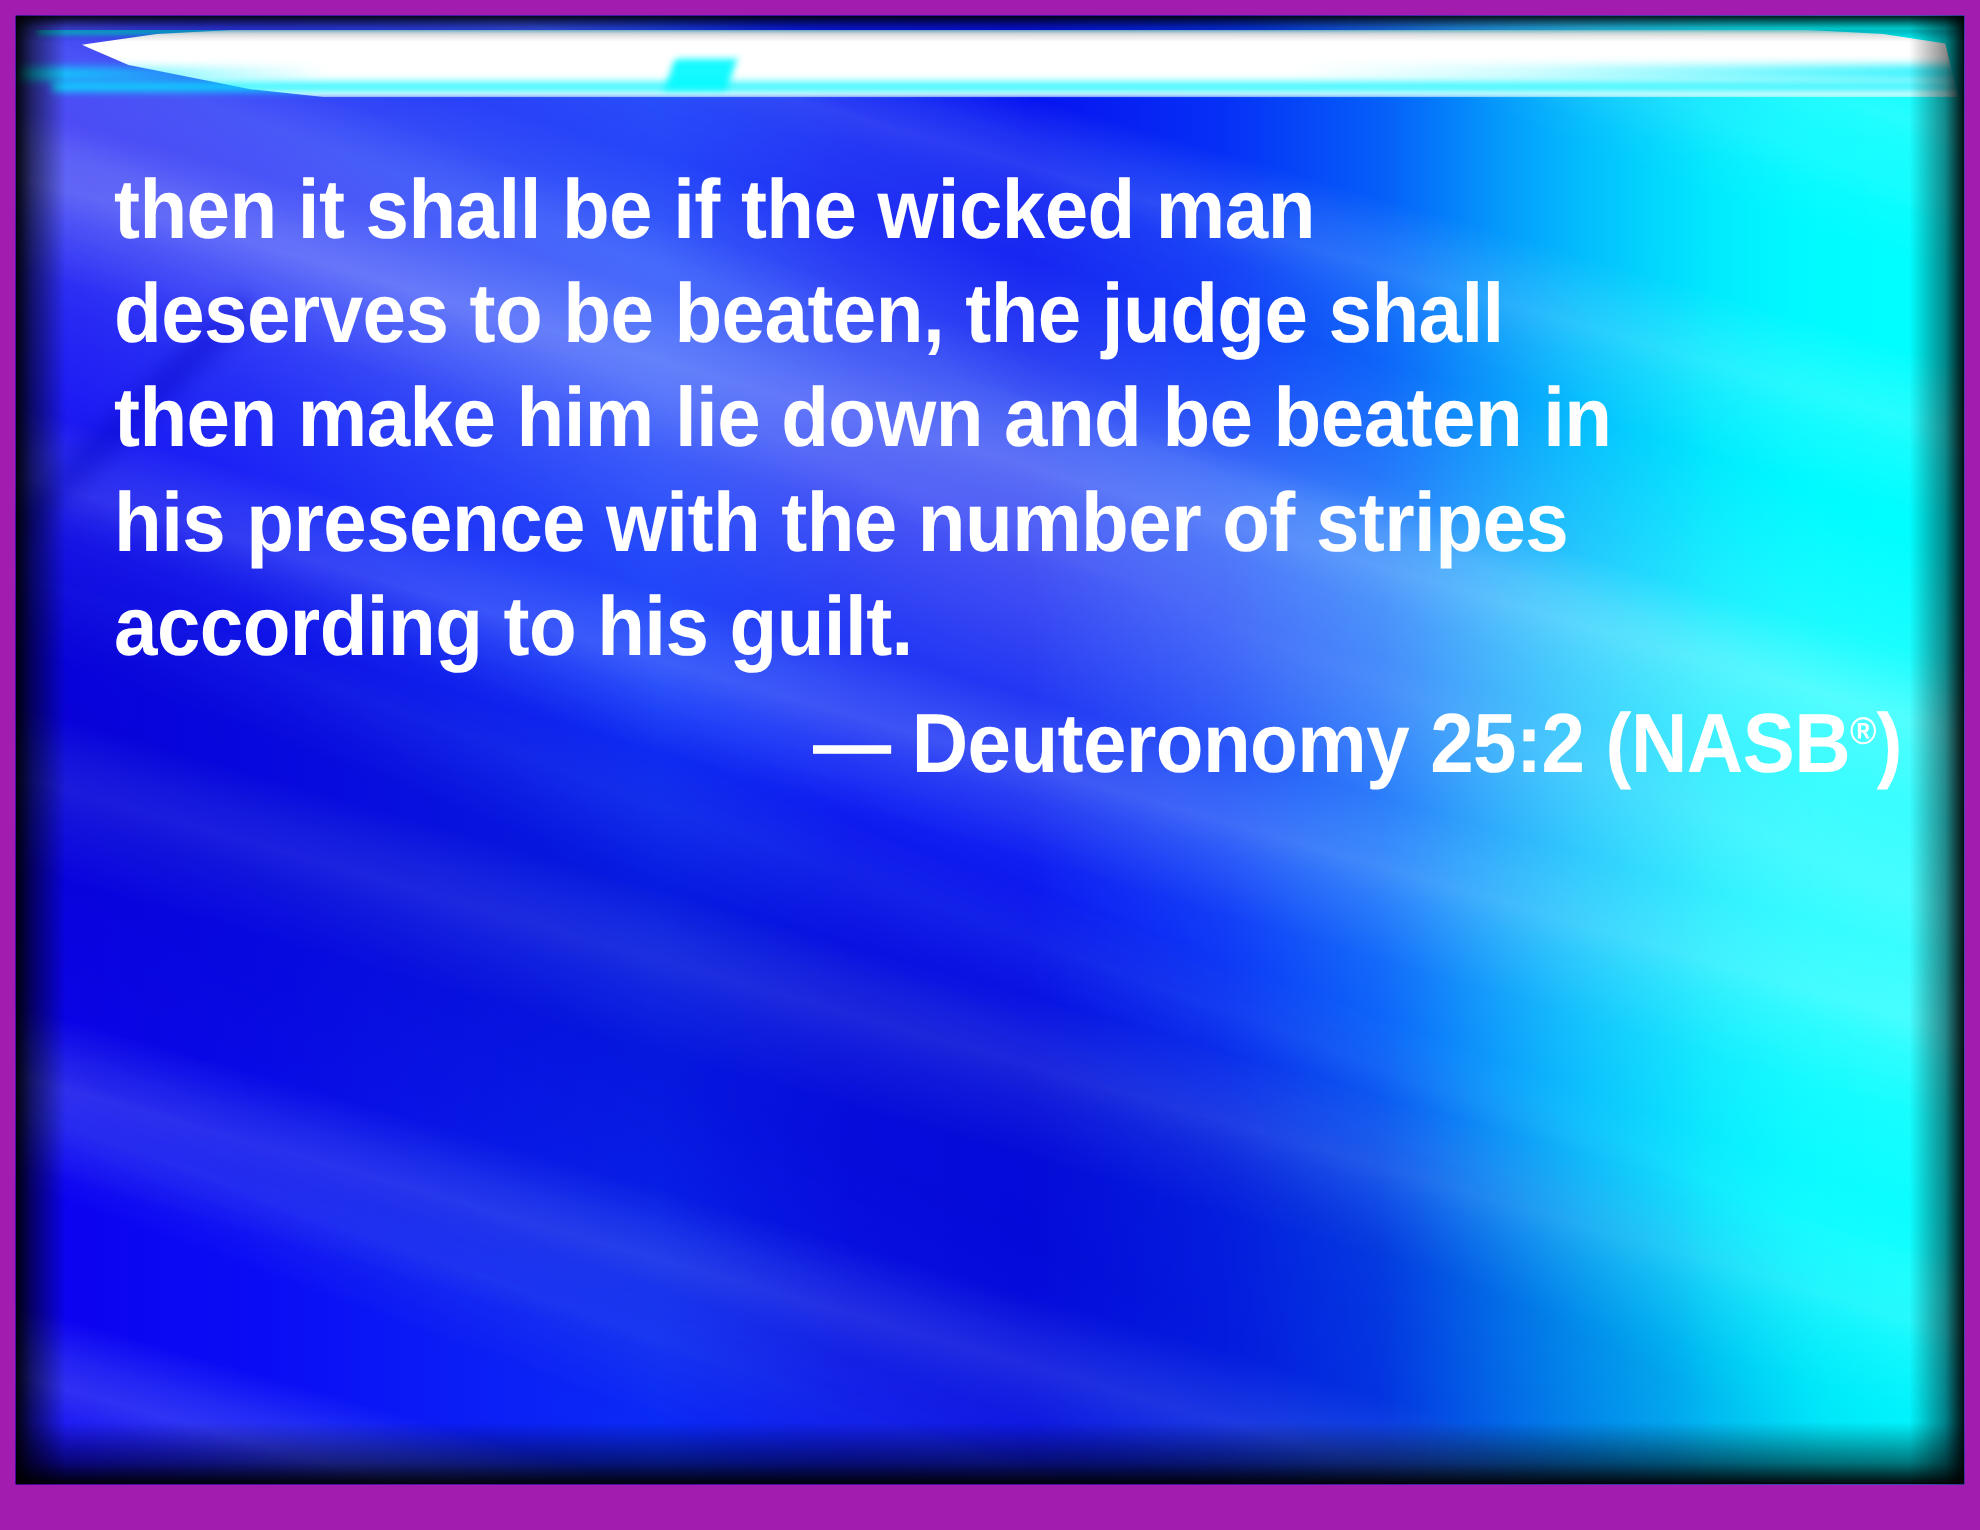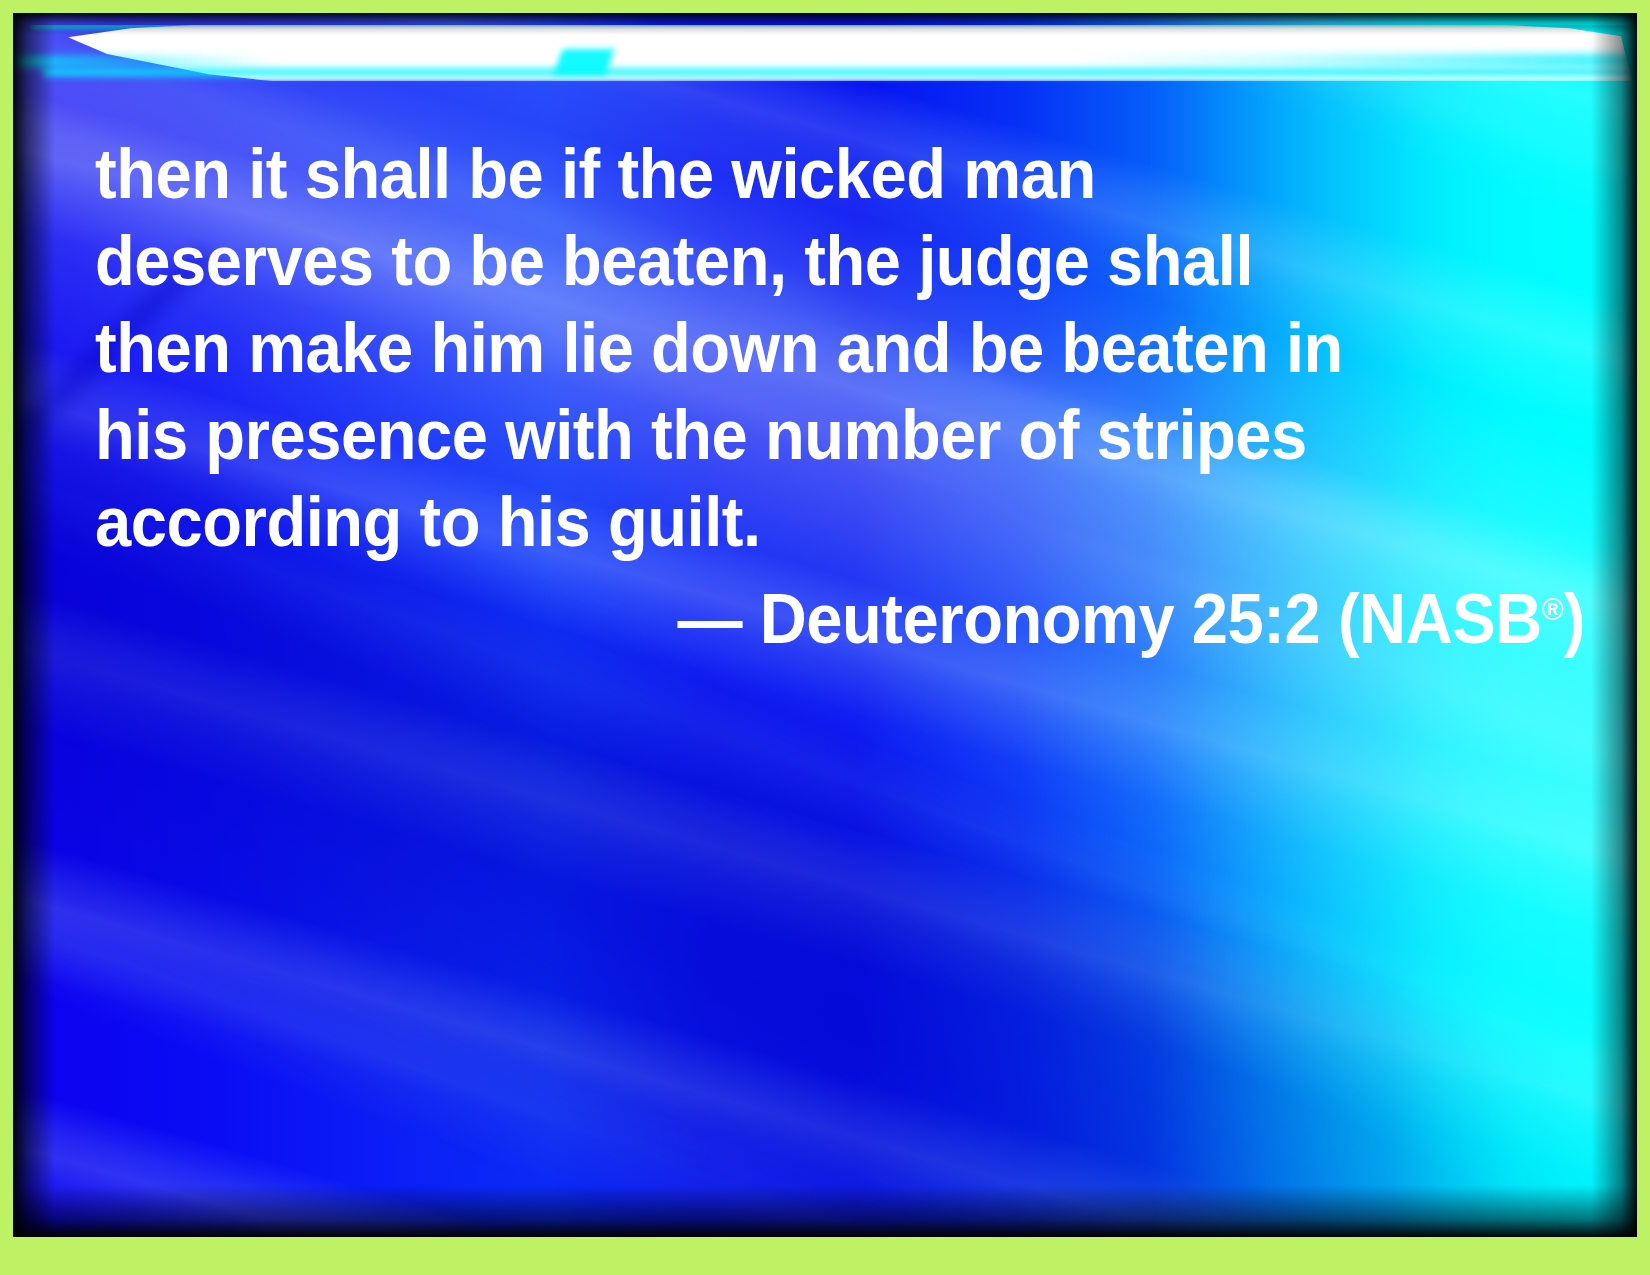--- a/index.html
+++ b/index.html
@@ -10,21 +10,21 @@
   body {
     width: 1650px;
     height: 1275px;
     overflow: hidden;
   }
 
   #slide {
     position: relative;
     width: 1650px;
     height: 1275px;
-    background: #bef264;
+    background: #a21caf;
     overflow: hidden;
     font-family: "Liberation Sans", "DejaVu Sans", sans-serif;
   }
 
   
   #panel {
     position: absolute;
     left: 13px;
     top: 13px;
     width: 1624px;

